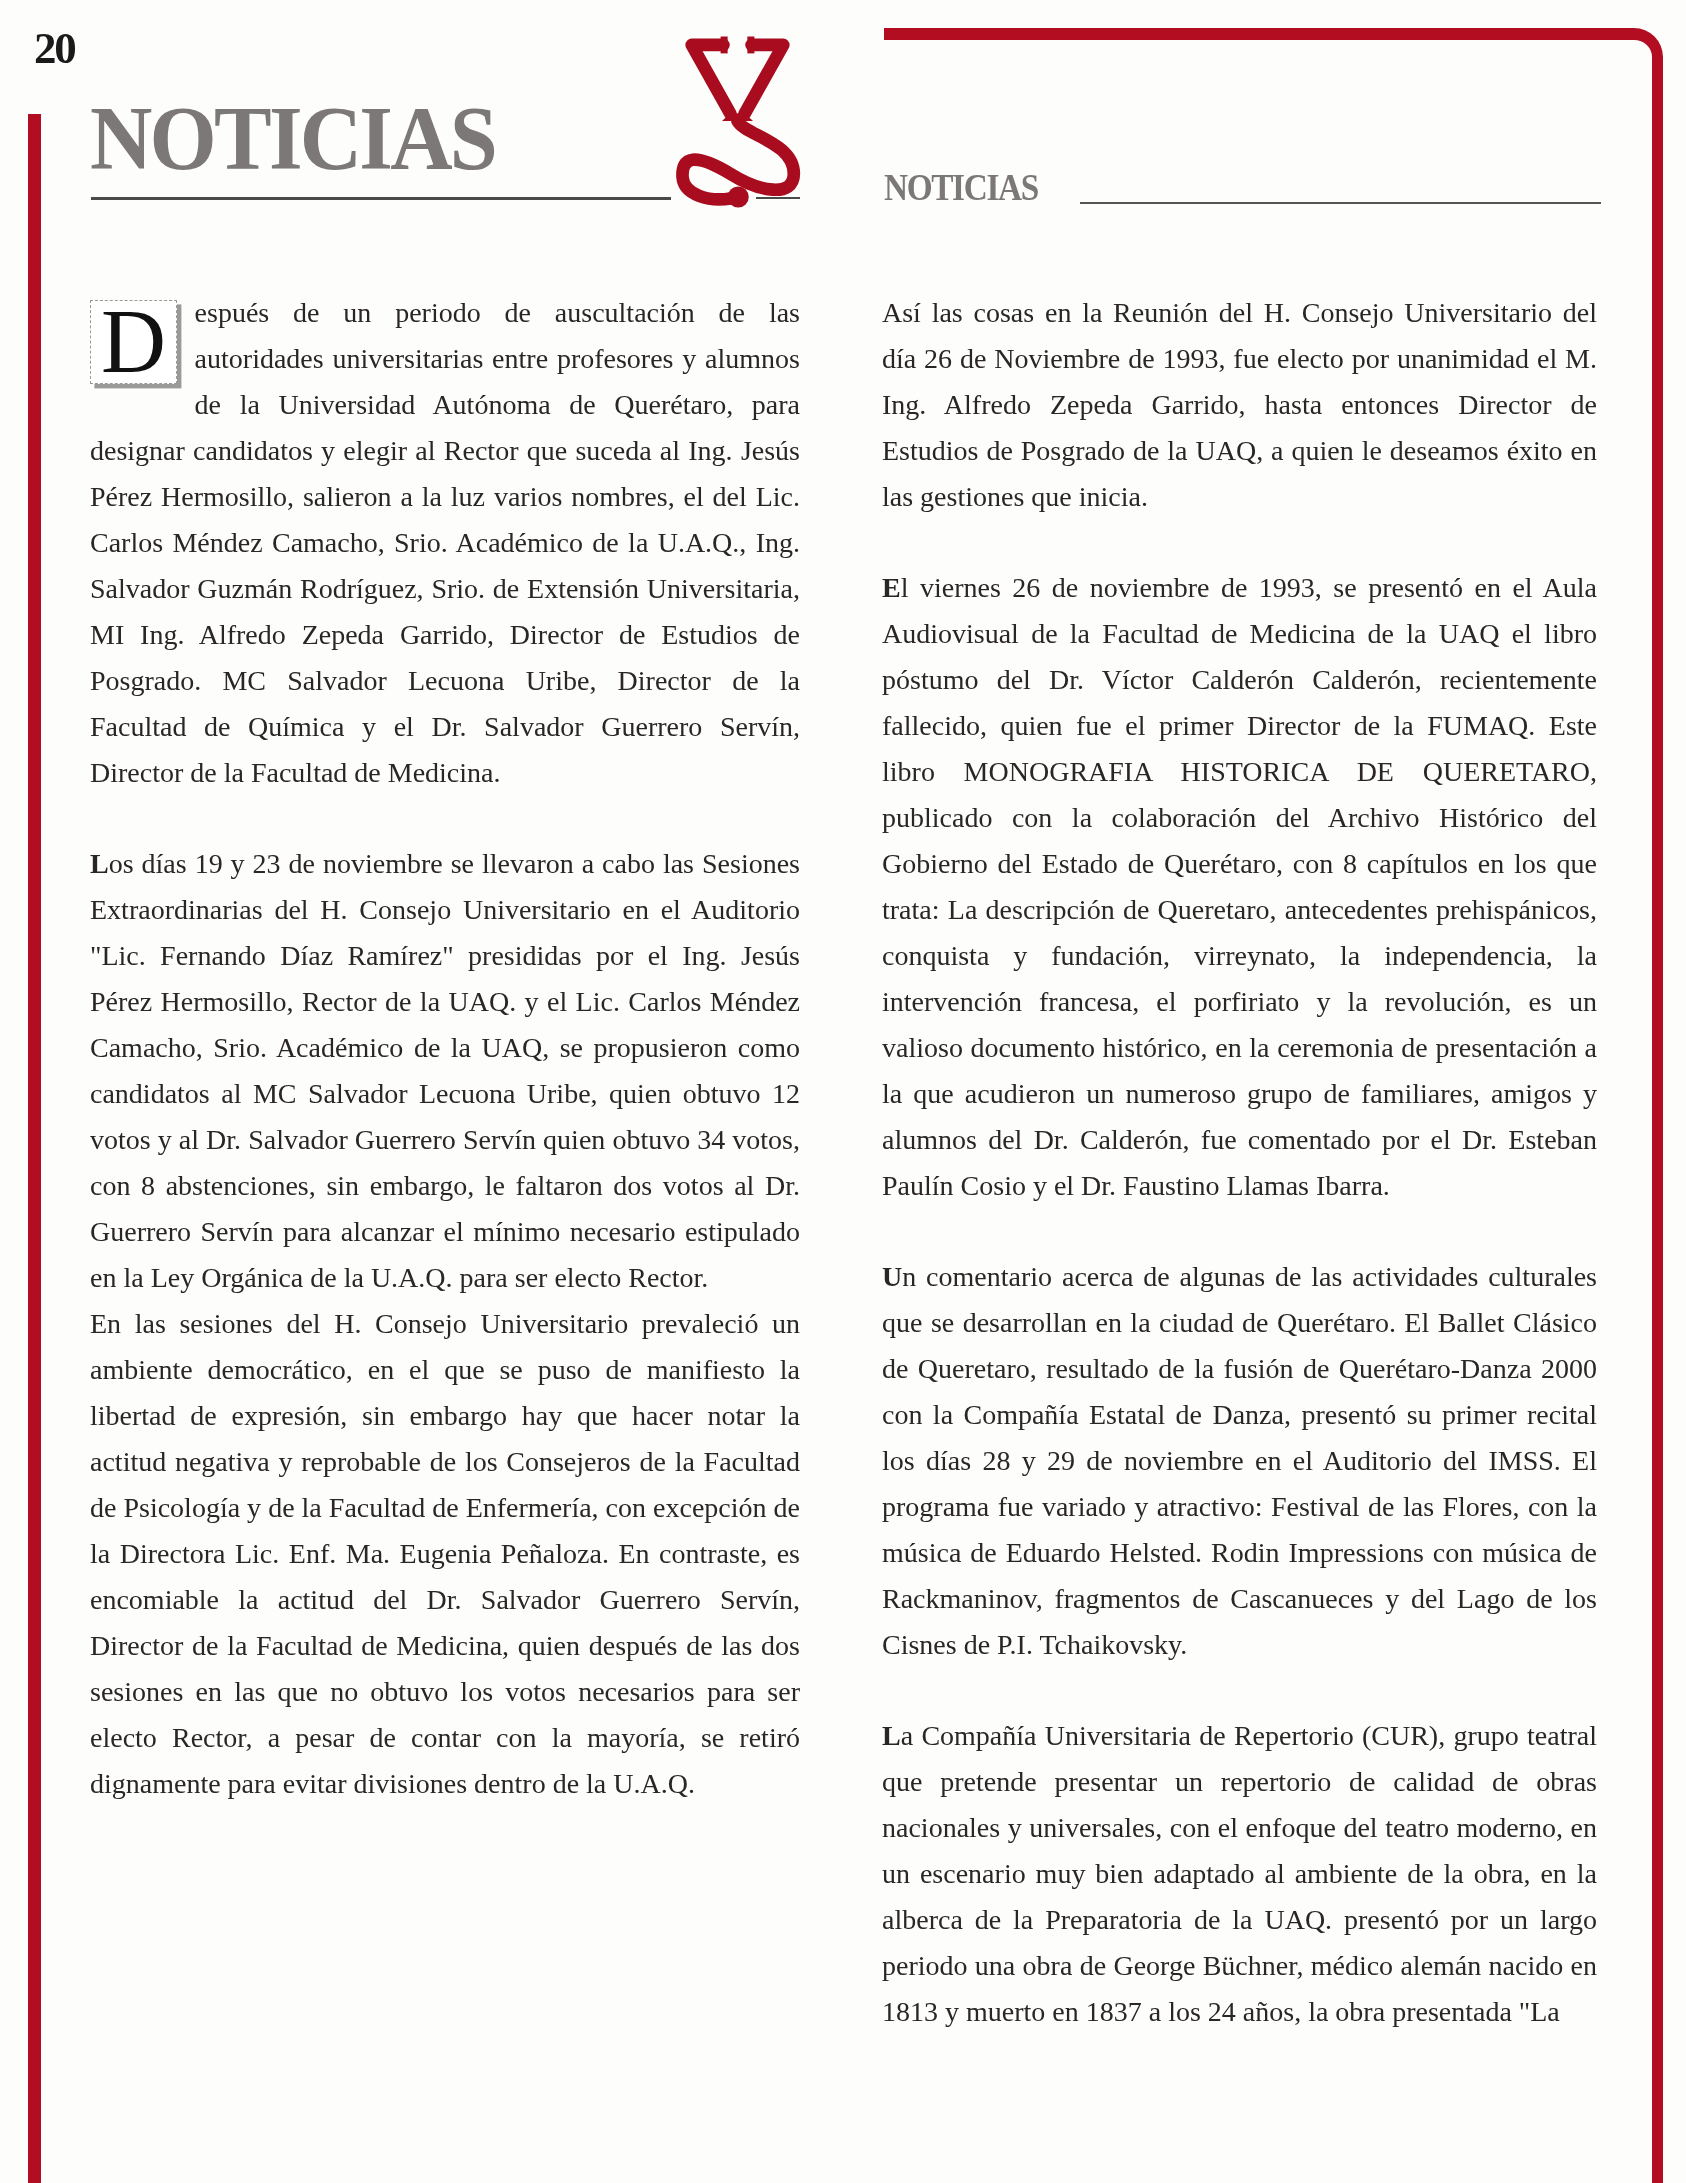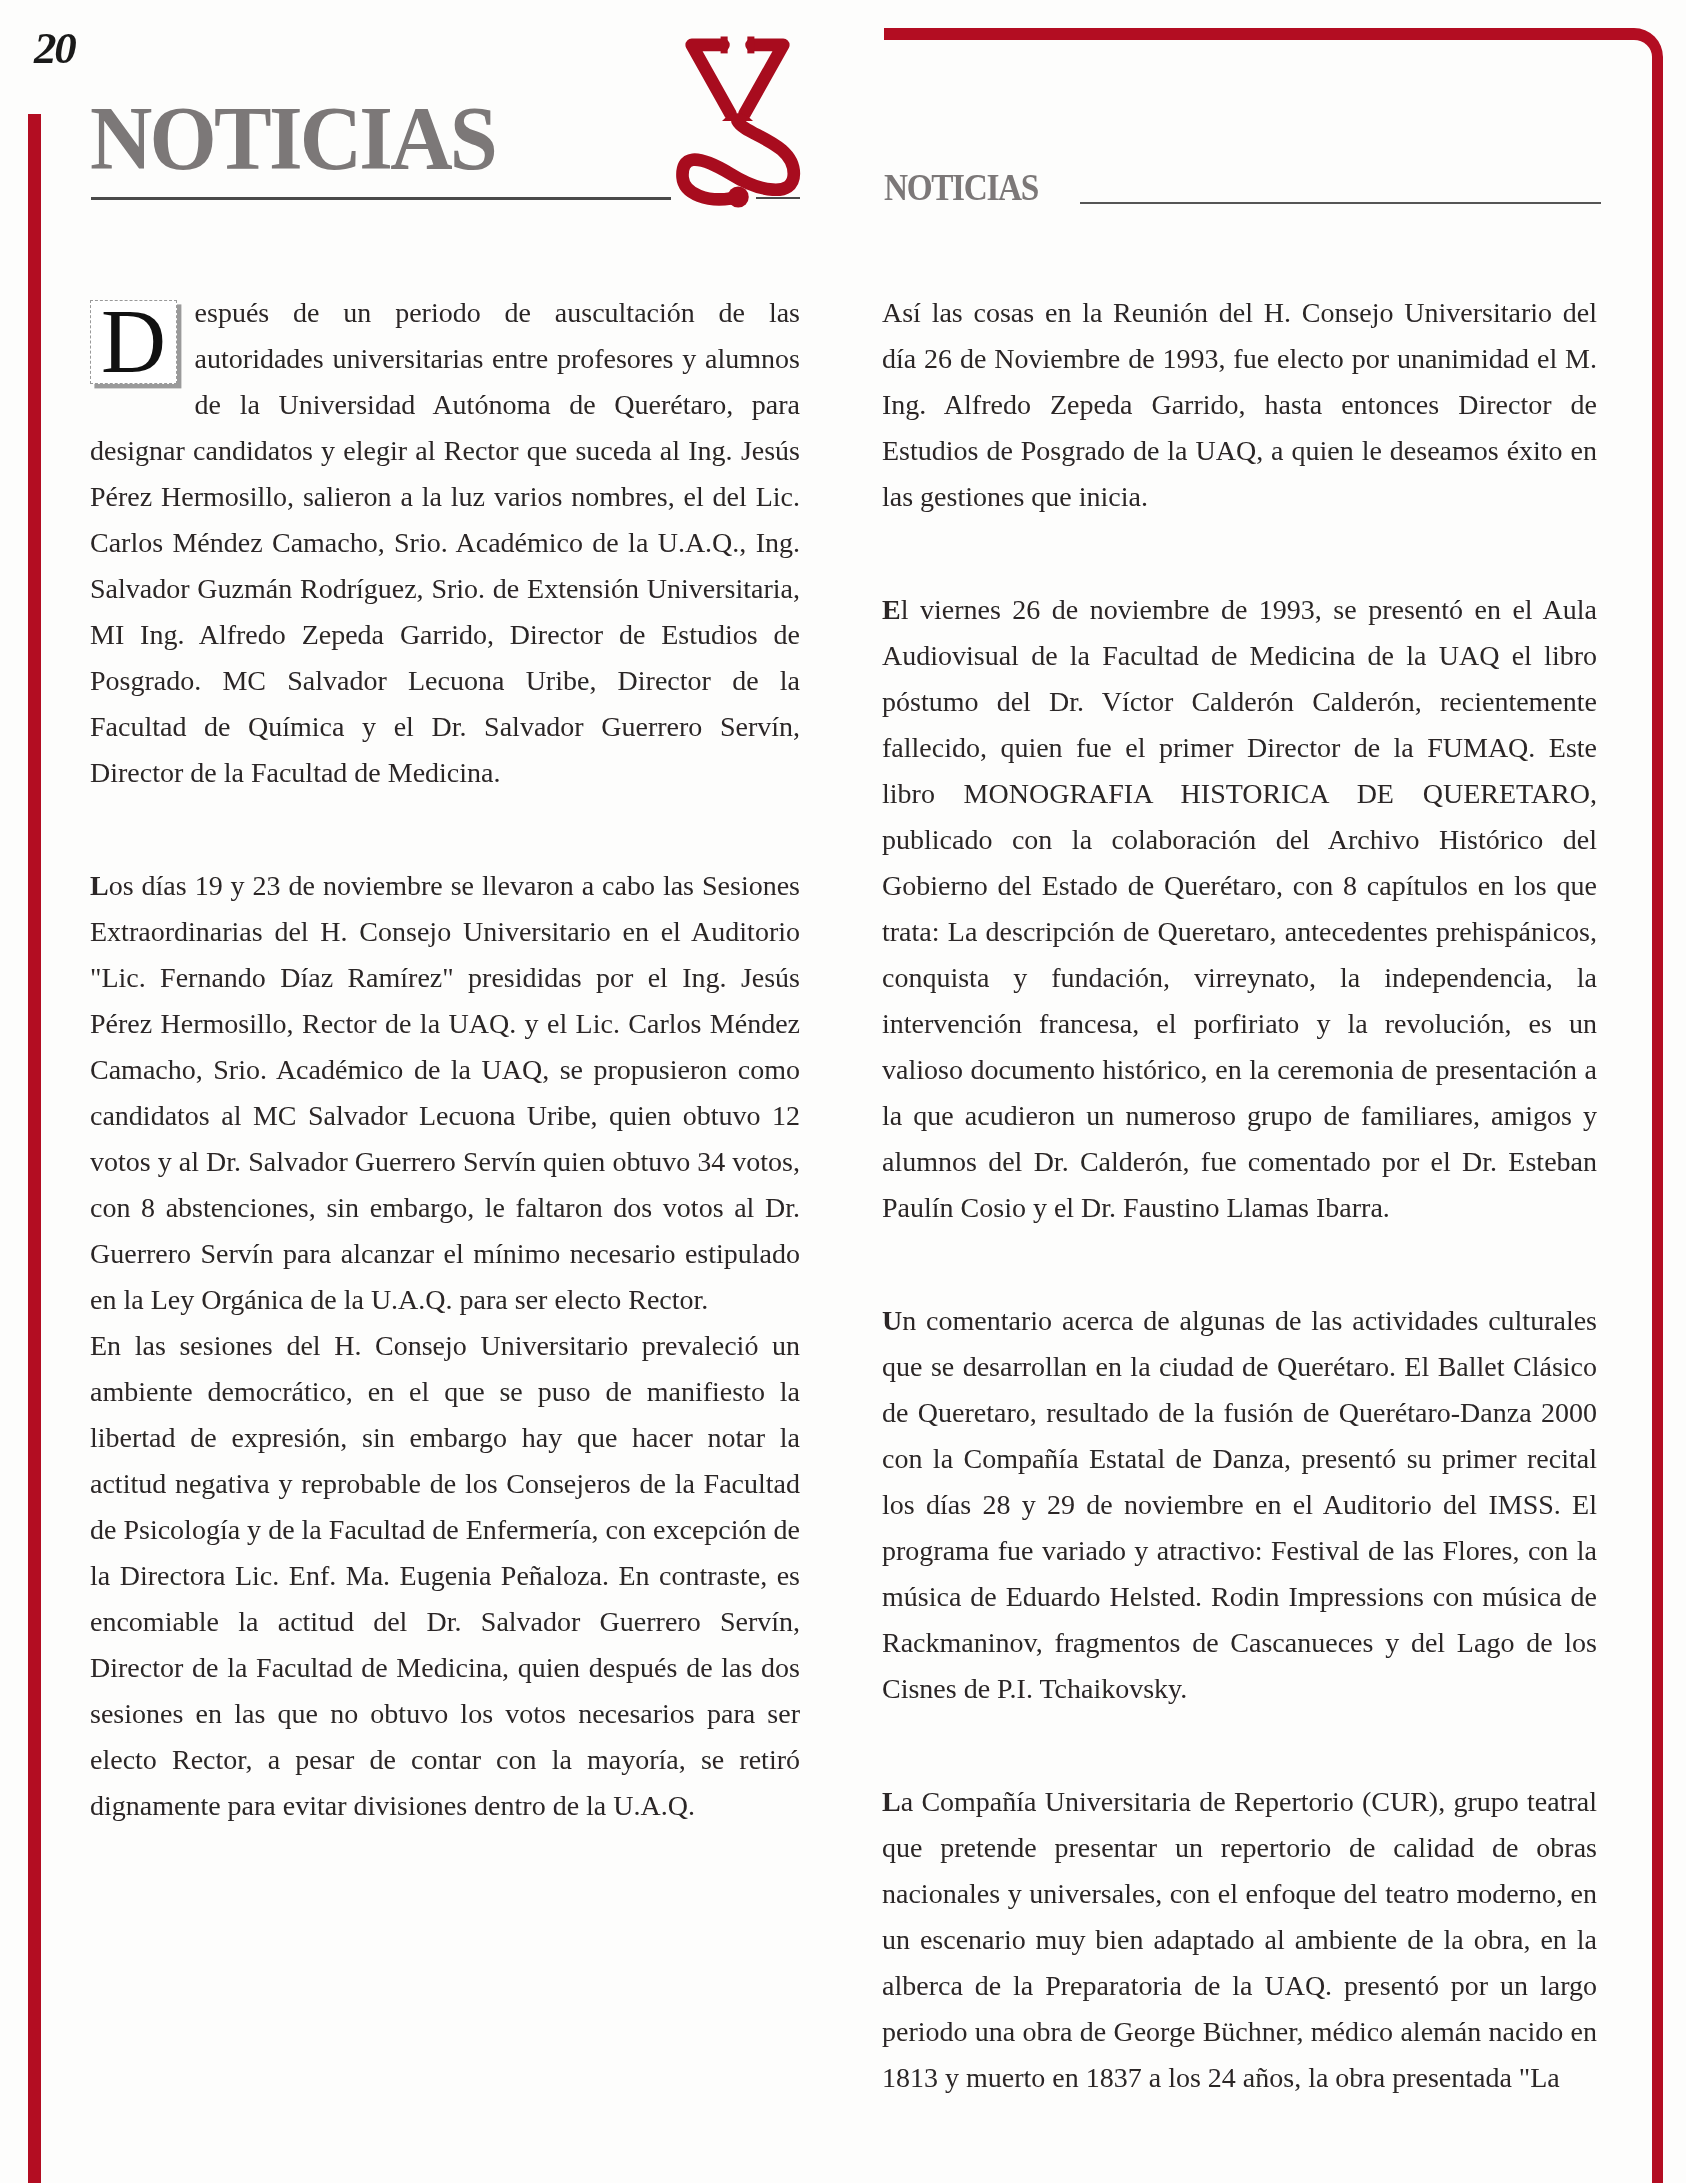--- a/index.html
+++ b/index.html
@@ -3,21 +3,21 @@
   <meta charset="utf-8">
   <style>
     html, body { margin: 0; padding: 0; background: #fdfdfc; }
     body {
       width: 1687px; height: 2183px; position: relative; overflow: hidden;
       font-family: "Liberation Serif", "DejaVu Serif", serif;
       color: #2b2626;
     }
     .page-number {
       position: absolute; left: 34px; top: 22px;
-      font-size: 45px; font-style: italic; font-weight: bold; color: #1a1a1a;
+      font-size: 45px; font-weight: bold; color: #1a1a1a;
       letter-spacing: -2.2px;
     }
     .left-bar {
       position: absolute; left: 28px; top: 114px; width: 12.5px; height: 2070px;
       background: #b30d22;
     }
     .main-title {
       position: absolute; left: 90px; top: 94px;
       font-size: 90px; font-weight: bold; color: #7c7878;
       letter-spacing: -2.9px; line-height: 1;
@@ -46,21 +46,21 @@
     }
     .sub-rule {
       position: absolute; left: 1080px; top: 202px; width: 521px; height: 2.2px;
       background: #555;
     }
     .col {
       position: absolute; font-size: 28px; line-height: 46px;
       text-align: justify;
     }
     .col p { margin: 0; }
-    .col p.gap { margin-top: 67px; }
+    .col p.gap { margin-top: 45px; }
     .col-left { left: 90px; top: 290px; width: 710px; }
     .col-right { left: 882px; top: 290px; width: 715px; }
     .dropcap-box {
       float: left; width: 85px; height: 82px; margin: 9.5px 17.6px 0 0;
       border: 0.7px dashed #999; box-shadow: 4.4px 4.4px 0 #9a9a9a;
       display: flex; align-items: center; justify-content: center;
       background: #fff;
     }
     .dropcap {
       font-size: 90px; line-height: 1; color: #111; font-weight: normal;

